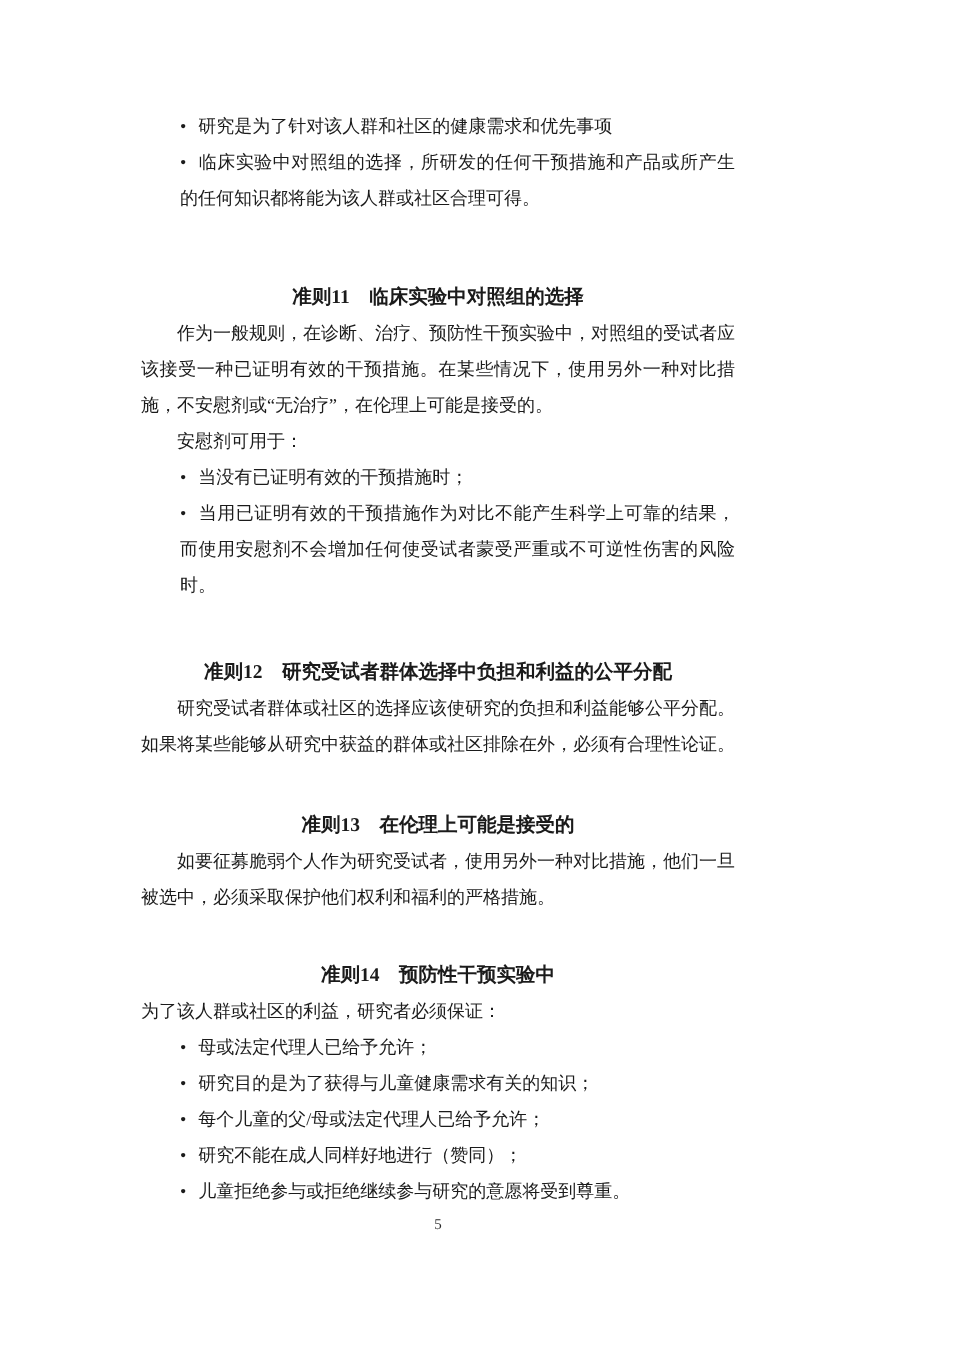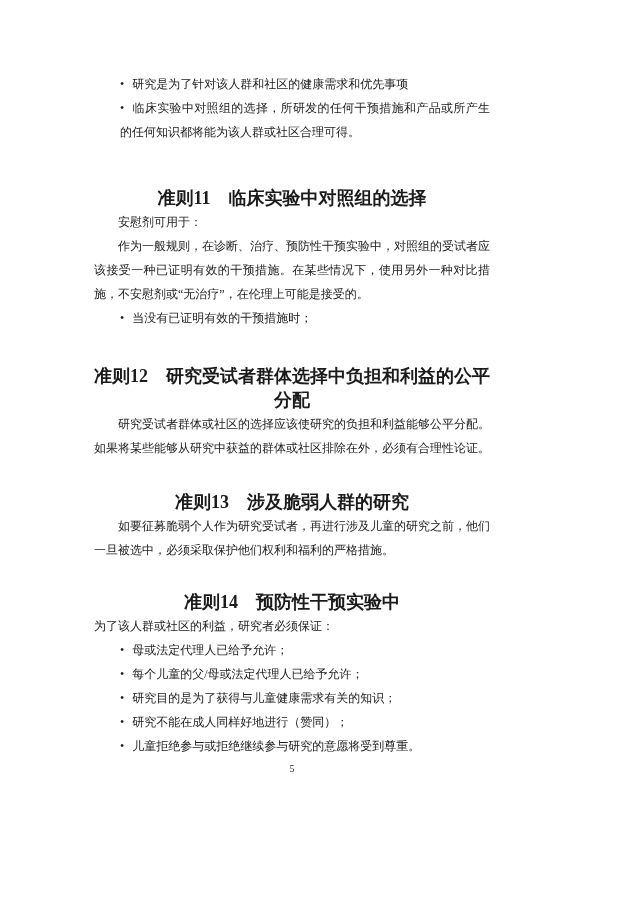--- a/index.html
+++ b/index.html
@@ -13,21 +13,21 @@
     line-height: 24px;
     overflow: hidden;
   }
   .page {
     box-sizing: border-box;
     width: 584px;
     height: 905px;
     padding: 72px 94px 0 94px;
   }
   .heading {
-    font-size: 18px;
+    font-size: 13px;
     font-weight: bold;
     text-align: center;
     margin: 0;
     line-height: 24px;
   }
   .s11 .heading { margin-top: 42px; }
   .s12 .heading { margin-top: 34px; }
   .s13 .heading { margin-top: 30px; }
   .s14 .heading { margin-top: 28px; }
   .para {
@@ -64,44 +64,45 @@
 
 <div class="page">
 
   <ul class="bullets">
       <li>研究是为了针对该人群和社区的健康需求和优先事项</li>
       <li>临床实验中对照组的选择，所研发的任何干预措施和产品或所产生的任何知识都将能为该人群或社区合理可得。</li>
     </ul>
 
   <section class="sec s11">
     <h2 class="heading">准则11　临床实验中对照组的选择</h2>
+    <p class="para">作为一般规则，在诊断、治疗、预防性干预实验中，对照组的受试者应该接受一种已证明有效的干预措施。在某些情况下，使用另外一种对比措施，不安慰剂或“无治疗”，在伦理上可能是接受的。</p>
     <p class="para lead">安慰剂可用于：</p>
-    <p class="para">作为一般规则，在诊断、治疗、预防性干预实验中，对照组的受试者应该接受一种已证明有效的干预措施。在某些情况下，使用另外一种对比措施，不安慰剂或“无治疗”，在伦理上可能是接受的。</p>
     <ul class="bullets">
         <li>当没有已证明有效的干预措施时；</li>
+        <li>当用已证明有效的干预措施作为对比不能产生科学上可靠的结果，而使用安慰剂不会增加任何使受试者蒙受严重或不可逆性伤害的风险时。</li>
       </ul>
   </section>
 
   <section class="sec s12">
     <h2 class="heading">准则12　研究受试者群体选择中负担和利益的公平分配</h2>
     <p class="para">研究受试者群体或社区的选择应该使研究的负担和利益能够公平分配。如果将某些能够从研究中获益的群体或社区排除在外，必须有合理性论证。</p>
   </section>
 
   <section class="sec s13">
-    <h2 class="heading">准则13　涉及脆弱人群的研究</h2>
-    <p class="para">如要征募脆弱个人作为研究受试者，再进行涉及儿童的研究之前，他们一旦被选中，必须采取保护他们权利和福利的严格措施。</p>
+    <h2 class="heading">准则13　在伦理上可能是接受的</h2>
+    <p class="para">如要征募脆弱个人作为研究受试者，使用另外一种对比措施，他们一旦被选中，必须采取保护他们权利和福利的严格措施。</p>
   </section>
 
   <section class="sec s14">
     <h2 class="heading">准则14　预防性干预实验中</h2>
     <p class="para lead-flush">为了该人群或社区的利益，研究者必须保证：</p>
     <ul class="bullets">
         <li>母或法定代理人已给予允许；</li>
+        <li>研究目的是为了获得与儿童健康需求有关的知识；</li>
         <li>每个儿童的父/母或法定代理人已给予允许；</li>
-        <li>研究目的是为了获得与儿童健康需求有关的知识；</li>
         <li>研究不能在成人同样好地进行（赞同）；</li>
         <li>儿童拒绝参与或拒绝继续参与研究的意愿将受到尊重。</li>
       </ul>
   </section>
 
   <div class="page-number">5</div>
 
 </div>
 
 </body></html>

